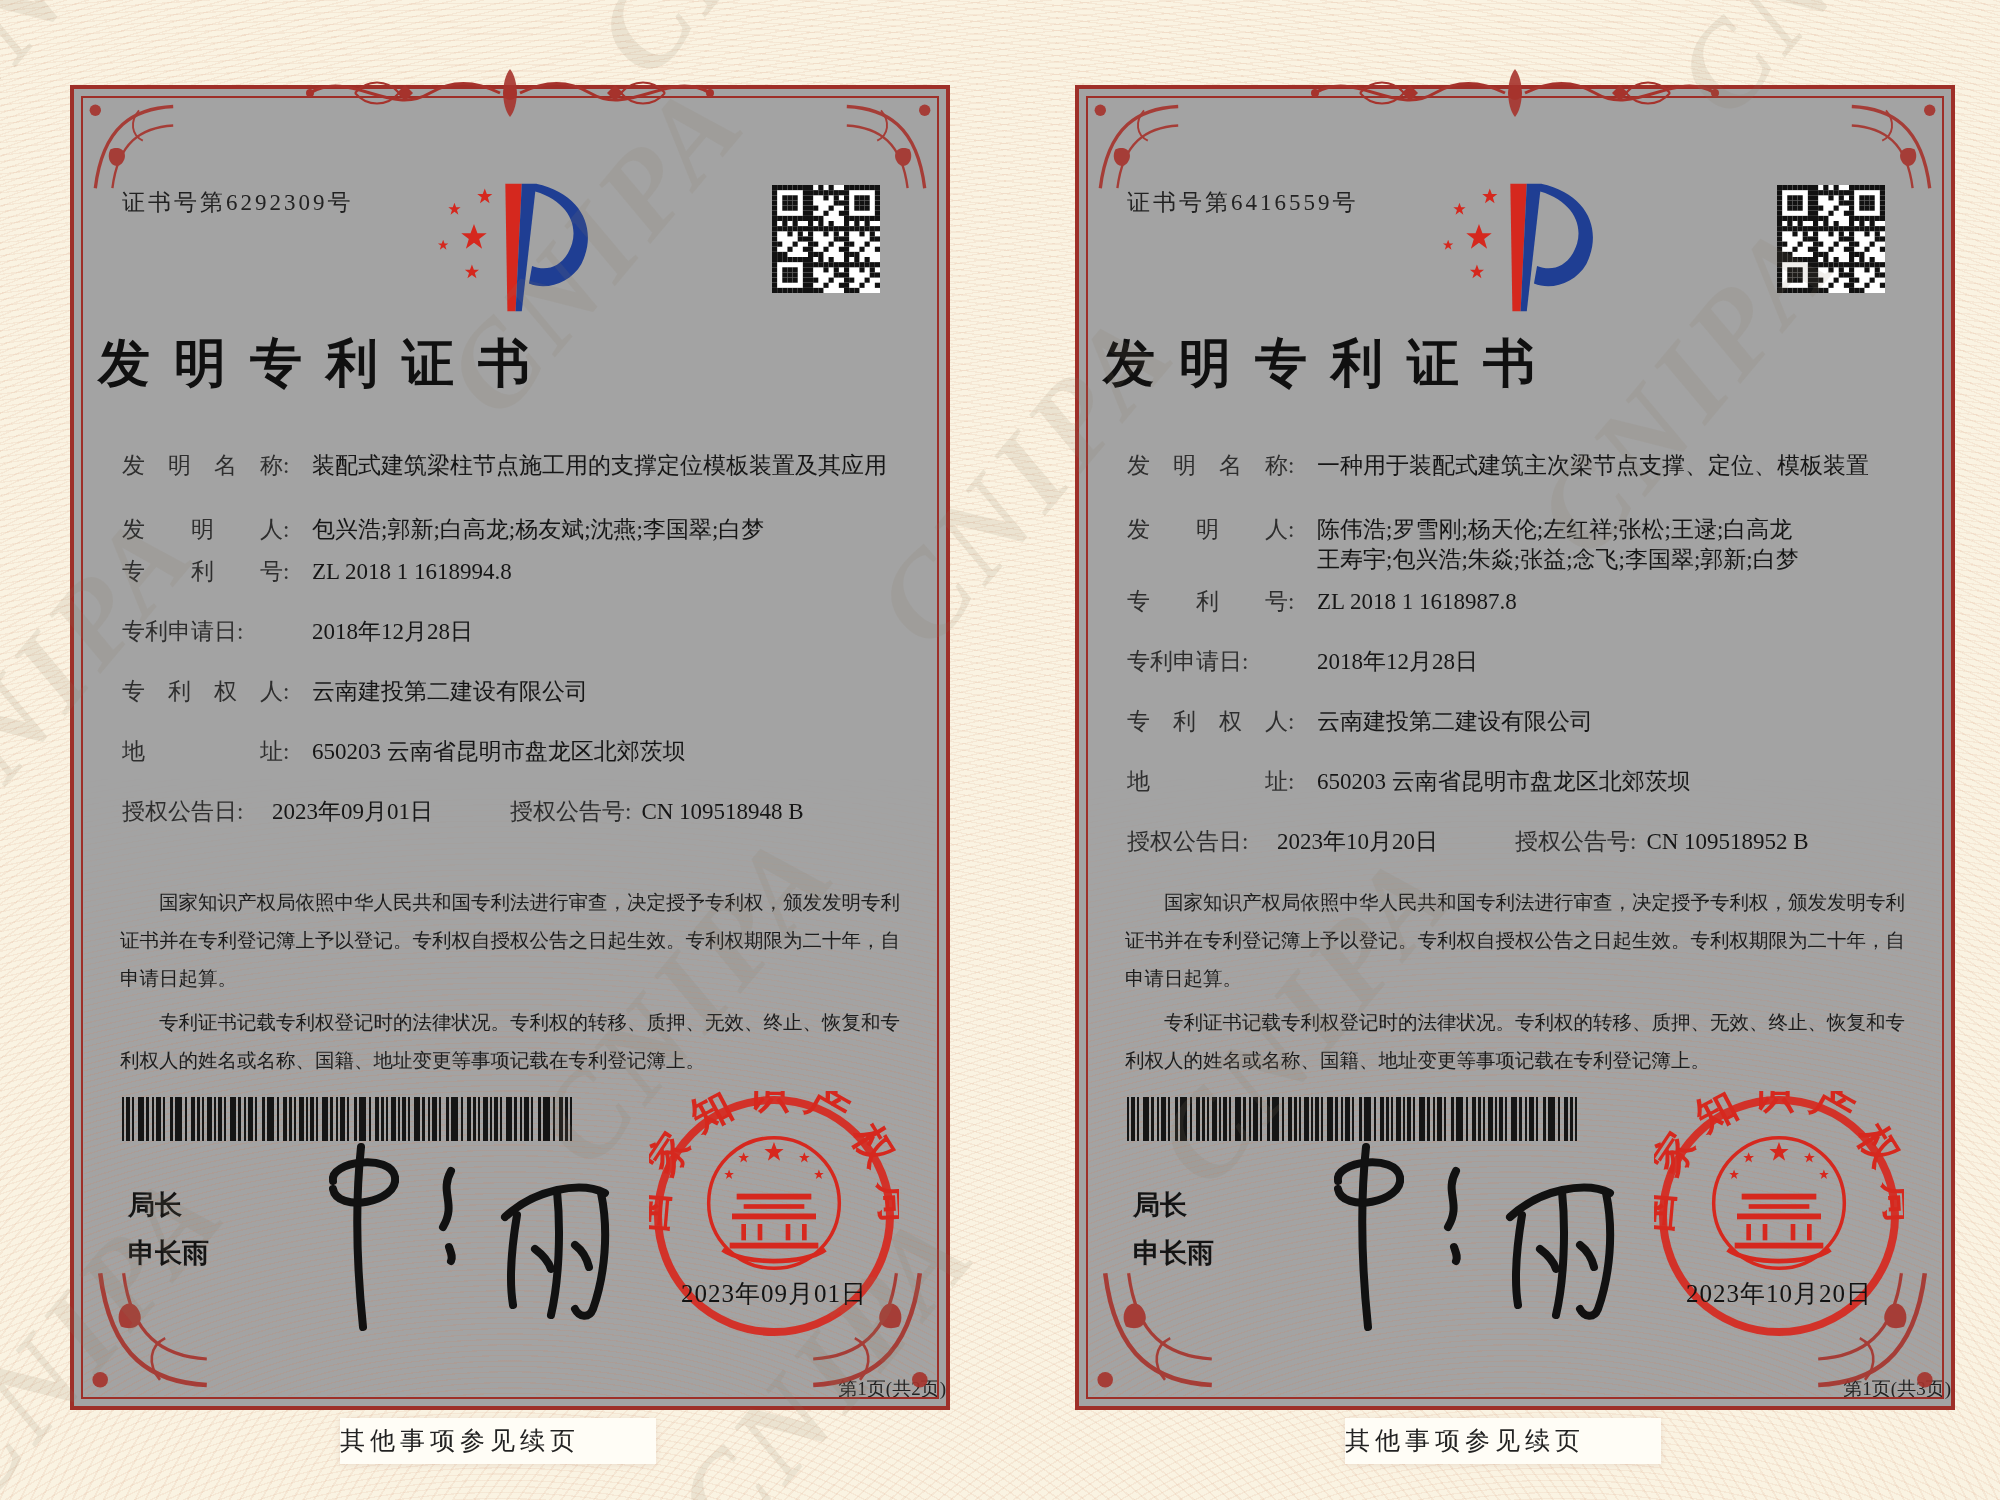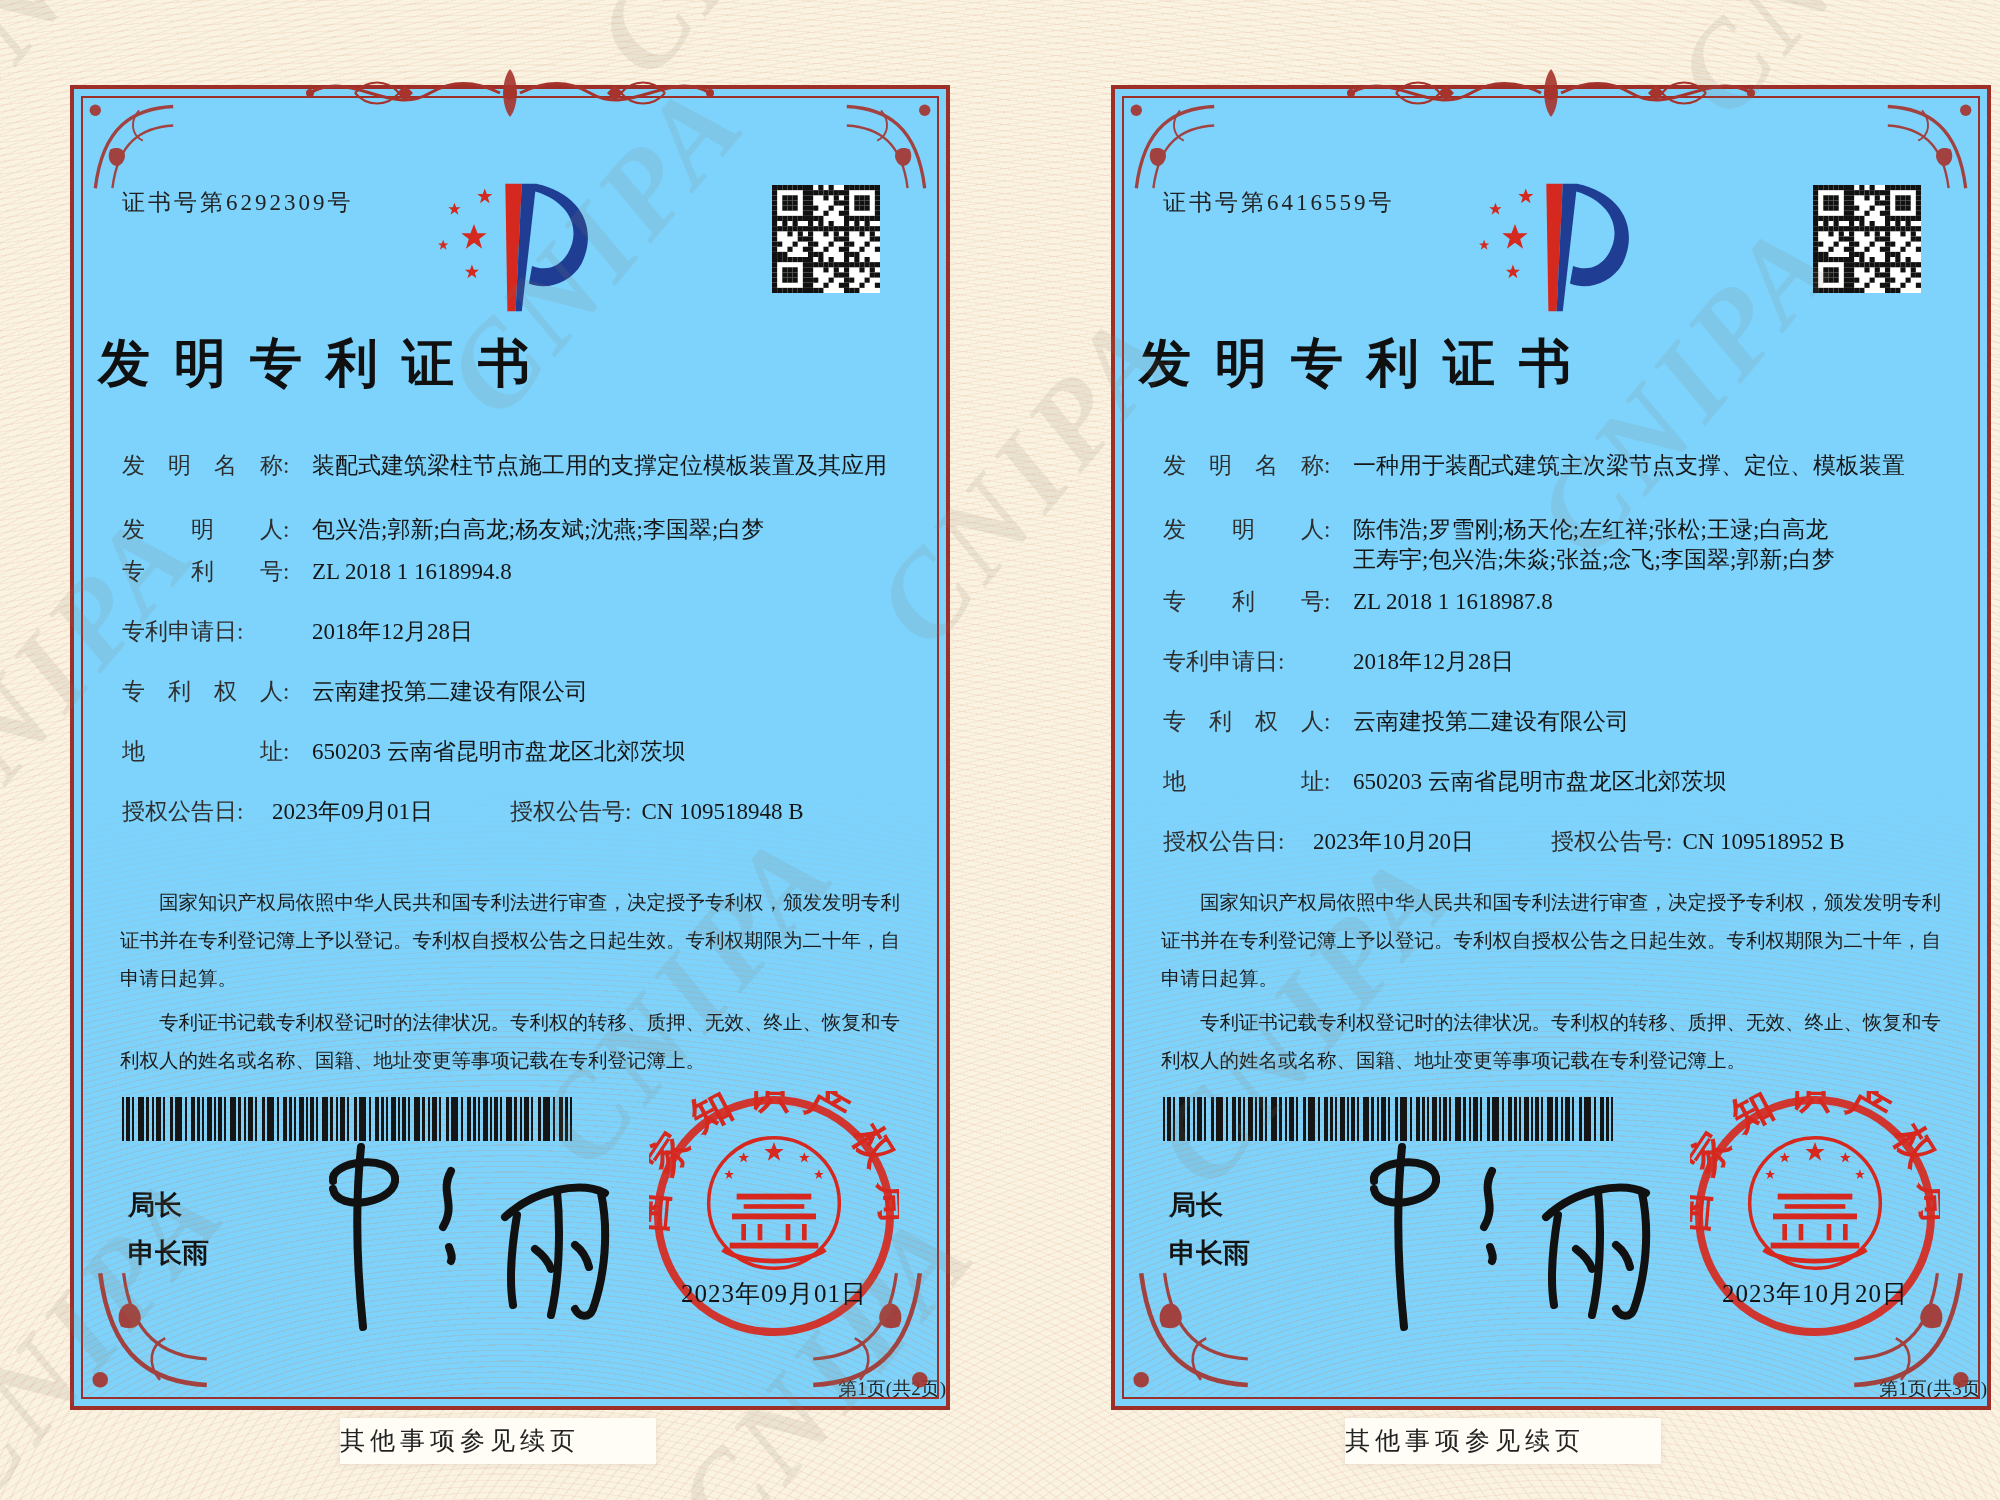--- a/index.html
+++ b/index.html
@@ -9,24 +9,24 @@
     font-family:"Liberation Serif","DejaVu Serif",serif;
   }
   body::before{
     content:"";position:absolute;inset:0;pointer-events:none;
     background:
       repeating-radial-gradient(ellipse 1300px 800px at 25% 118%, rgba(205,130,95,0.10) 0 2px, rgba(0,0,0,0) 2px 10px),
       repeating-radial-gradient(ellipse 1300px 800px at 78% 118%, rgba(205,130,95,0.10) 0 2px, rgba(0,0,0,0) 2px 10px);
   }
   .cert{
     position:absolute;top:85px;width:880px;height:1325px;
-    background:#7dd3fc;border:4px solid #9e2f28;box-sizing:border-box;z-index:1;
+    background:#a3a3a3;border:4px solid #9e2f28;box-sizing:border-box;z-index:1;
   }
   .cert.left{left:70px;}
-  .cert.right{left:1075px;margin-left:36px;}
+  .cert.right{left:1075px;}
   .frame-inner{position:absolute;inset:7px;border:2px solid #9e2f28;pointer-events:none;z-index:6;}
   .waves{
     position:absolute;left:10px;right:10px;bottom:10px;height:620px;z-index:0;
     background:repeating-radial-gradient(ellipse 900px 540px at 50% 138%, rgba(212,132,96,0.18) 0 2px, rgba(0,0,0,0) 2px 9px);
     -webkit-mask-image:linear-gradient(rgba(0,0,0,0), #000 45%);
             mask-image:linear-gradient(rgba(0,0,0,0), #000 45%);
   }
   .cert-no{position:absolute;left:48px;top:98px;font-size:23px;letter-spacing:3px;color:#222;z-index:2;}
   .logo{position:absolute;left:345px;top:88px;width:185px;height:145px;z-index:2;}
   .qr{position:absolute;left:698px;top:96px;width:108px;height:108px;z-index:2;}

